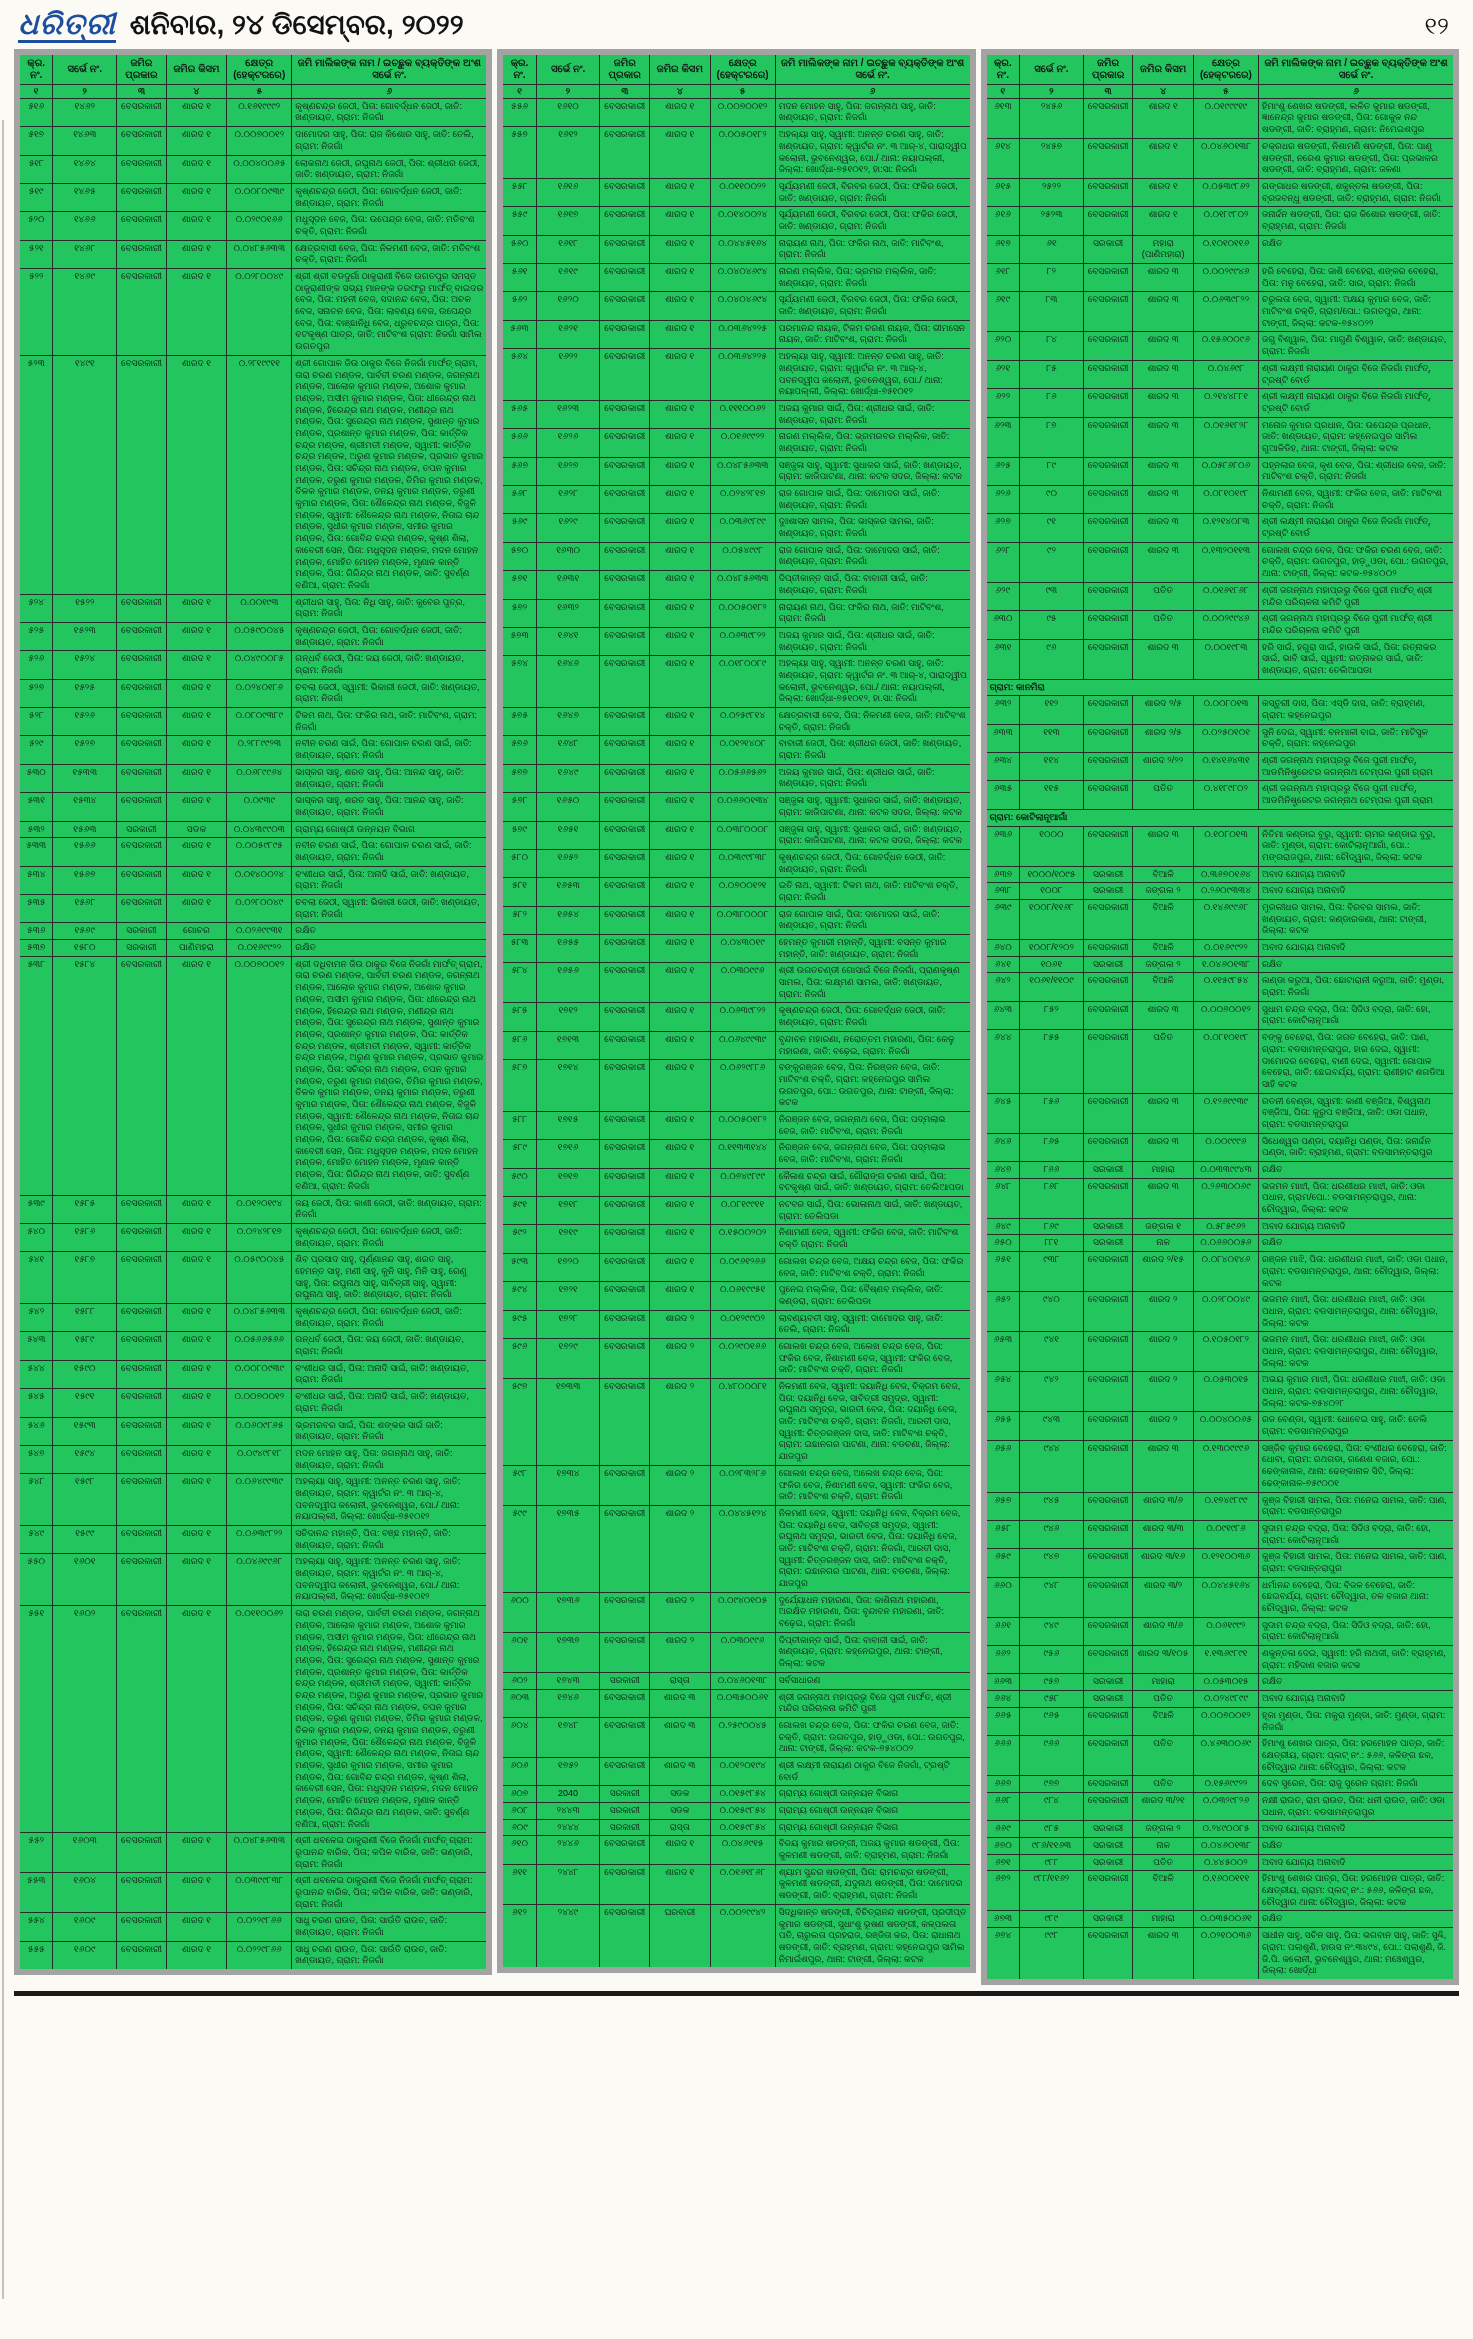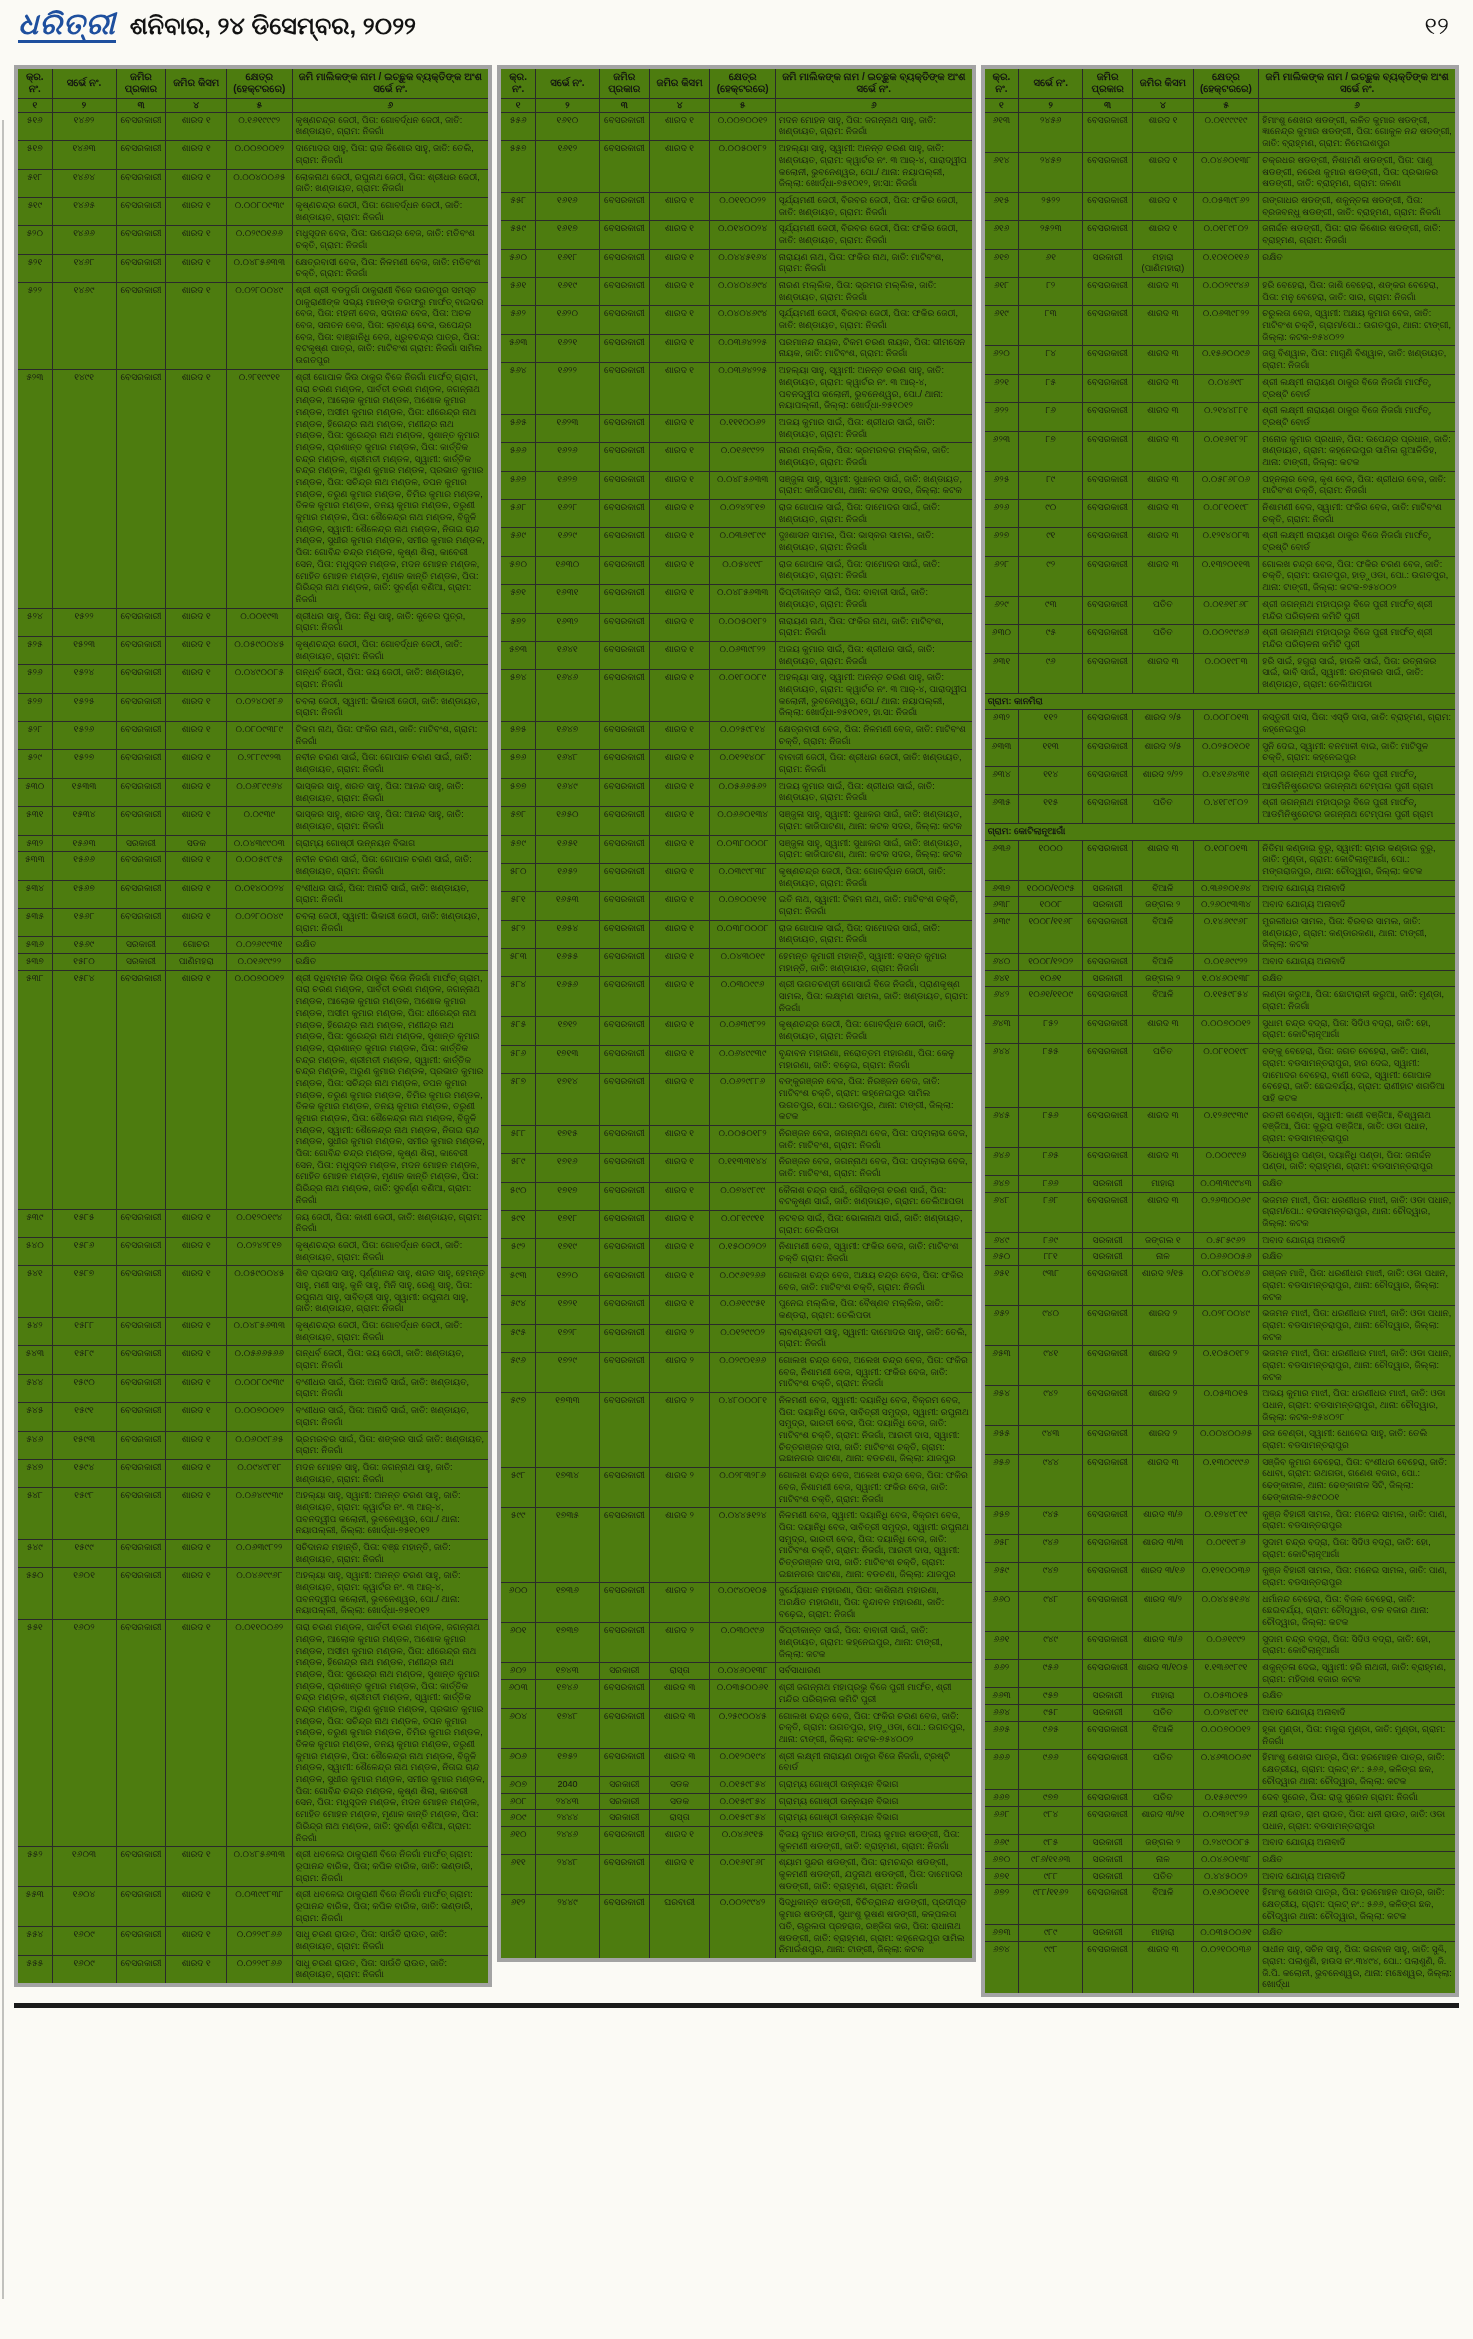--- a/index.html
+++ b/index.html
@@ -2,26 +2,26 @@
 <html><head>
 <meta charset="utf-8">
 <style>
   html,body{margin:0;padding:0;background:#e8e6df;}
   body{font-family:"Liberation Sans","DejaVu Sans",sans-serif;color:#121212;}
   .page{width:1473px;min-height:2339px;margin:0 auto;background:#fbfaf5;box-sizing:border-box;
         padding:6px 14px 28px 14px;position:relative;}
   .masthead{display:flex;align-items:baseline;gap:14px;padding:2px 4px 6px 4px;}
   .masthead .logo{font-size:30px;font-weight:bold;font-style:italic;letter-spacing:1px;
         border-bottom:3px solid;line-height:1.05;}
-  .masthead .dateline{font-size:24px;font-weight:bold;}
+  .masthead .dateline{font-size:28px;font-weight:bold;}
   .masthead .pageno{margin-left:auto;font-size:24px;font-weight:normal;padding-right:6px;}
   .cols{display:flex;gap:5px;align-items:flex-start;border-bottom:5px solid #1a1a1a;padding-bottom:6px;}
   .newspaper-col{flex:1 1 0;min-width:0;}
-  table.land-table{border-collapse:collapse;width:100%;table-layout:fixed;background:#4d7c0f;
-        border:4px solid #a3a3a3;margin-top:16px;}
+  table.land-table{border-collapse:collapse;width:100%;table-layout:fixed;background:#22c55e;
+        border:6px solid #a3a3a3;}
   table.land-table th,table.land-table td{border:1px solid #2a2a2a;padding:2px 3px;vertical-align:top;
         word-wrap:break-word;}
   table.land-table th{font-size:10px;font-weight:bold;text-align:center;vertical-align:middle;line-height:1.25;}
   table.land-table tr.numrow th{font-size:9px;padding:1px;}
   table.land-table td{font-size:9px;line-height:1.3;}
   td.c-sl,td.c-survey,td.c-type,td.c-kisam,td.c-area{text-align:center;}
   td.c-owner{text-align:left;}
   td.section-cell{font-weight:bold;font-size:10.5px;text-align:left;padding:3px 4px;}
   .left-rule{position:absolute;left:2px;top:120px;bottom:40px;width:2px;background:#555;opacity:.35;}
 </style>

